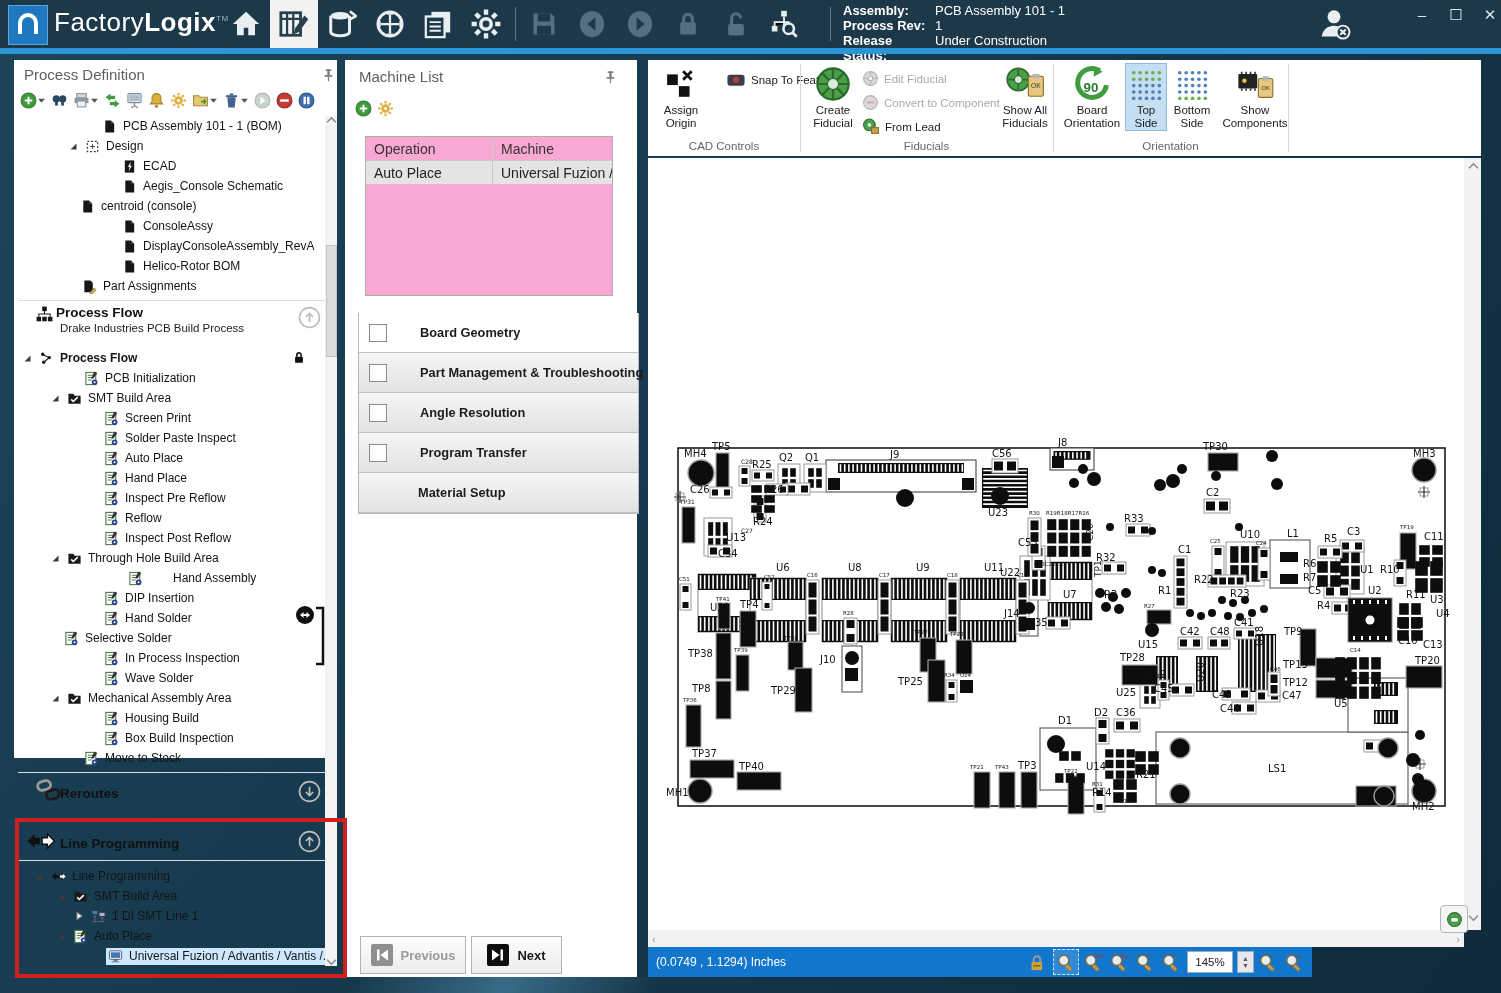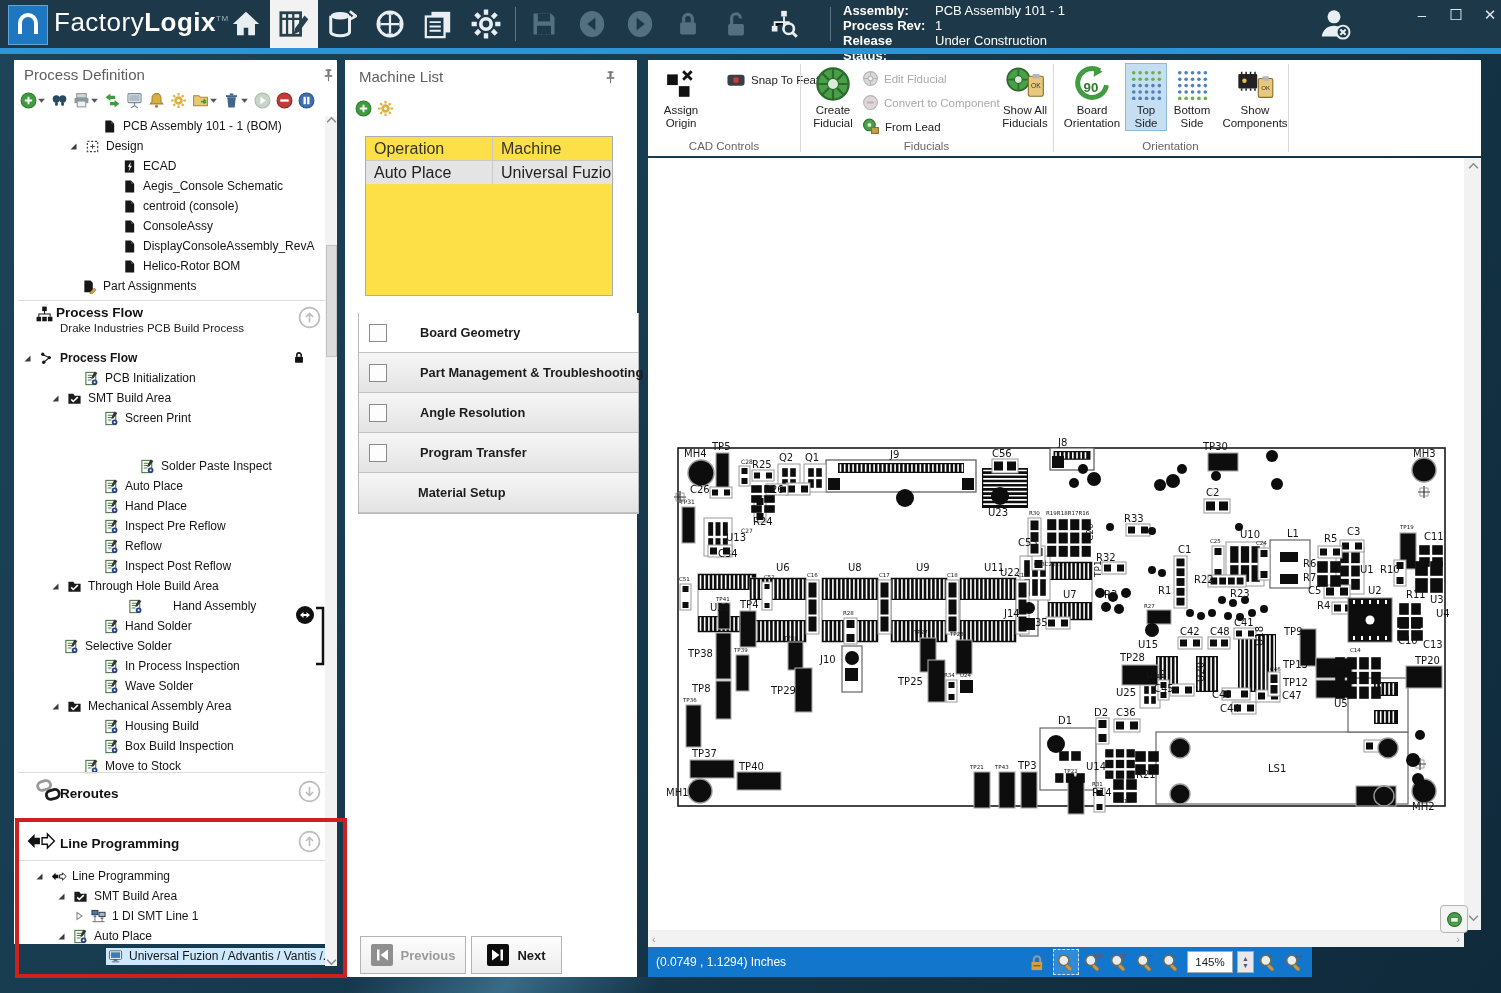--- a/index.html
+++ b/index.html
@@ -28,21 +28,21 @@
   .tbar{display:flex;align-items:center;gap:5px}
   .tbar .ti{display:flex;align-items:center}
   .tree-row{height:20px;display:flex;align-items:center;font-size:12px;color:#141414;white-space:nowrap;position:relative}
   .tree-row .gap{display:inline-block;width:14px;flex:none}
   .tree-row .tico{display:inline-flex;width:16px;margin-right:5px;flex:none}
   .tree-row.bold{font-weight:bold}
   .tree-row .hl{display:flex;align-items:center;background:#cde9ff;padding:1px 4px 1px 2px;flex:1;margin-right:24px}
   .secline{position:absolute;left:4px;right:10px;height:1px;background:#dcdcdc}
   .sechead-title{font-size:13.5px;font-weight:bold;color:#111}
   .sechead-sub{font-size:11.5px;color:#222}
-  .mltable{position:absolute;border:1px solid #adadad;background:#fde047;font-size:16px}
+  .mltable{position:absolute;border:1px solid #adadad;background:#f9a8d4;font-size:14px}
   .mltable .hrow{display:flex;border-bottom:1px solid #c9c9c9;height:23px;align-items:center}
   .mltable .hcell{padding-left:8px;color:#333}
   .mltable .drow{display:flex;height:23px;align-items:center;background:#e4e4e4}
   .mltable .dcell{padding-left:8px;color:#222;overflow:hidden;white-space:nowrap}
   .c1{width:118px;flex:none;border-right:1px solid #c9c9c9;height:100%;display:flex;align-items:center}
   .c2{flex:1;height:100%;display:flex;align-items:center}
   .tabstack{position:absolute;left:358px;top:313px;width:279px;border:1px solid #b9b9b9;border-top:none}
   .tab{height:39px;display:flex;align-items:center;border-bottom:1px solid #c3c3c3;background:linear-gradient(#f6f6f6,#e3e3e3)}
   .tab.active{background:#fff}
   .tab .cb{width:16px;height:16px;border:1px solid #8a8a8a;background:#fdfdfd;margin-left:10px;flex:none}
@@ -193,21 +193,21 @@
         </svg>
     </div>
     <div class="winbtns">
       <span>–</span>
       <span>☐</span>
       <span>✕</span>
     </div>
   </div>
   <div class="accent"></div>
 
-  <div class="panel" style="left:14px;top:60px;width:323px;height:884px">
+  <div class="panel" style="left:14px;top:60px;width:323px;height:698px">
     <div class="paneltitle abs" style="left:10px;top:6px">Process Definition</div>
     <span class="abs" style="left:307px;top:8px">
         <svg width="15" height="15" viewBox="0 0 16 16">
           <rect x="5" y="1.5" width="6" height="1.6" fill="#777"></rect>
           <rect x="6.8" y="1.5" width="2.4" height="6.5" fill="#777"></rect>
           <rect x="4" y="7.6" width="8" height="1.8" fill="#777"></rect>
           <rect x="7.4" y="9.4" width="1.2" height="4.6" fill="#777"></rect>
         </svg>
       </span>
     <div class="tbar abs" style="left:6px;top:32px" id="pd-toolbar">
@@ -342,21 +342,21 @@
         <div class="tree-row" style="padding-left: 94px;">
           <span class="gap"></span>
           <span class="tico">
             <svg width="15" height="15" viewBox="0 0 16 16">
               <path d="M3.5 1.5h6L13 5v9.5H3.5z" fill="#161616"></path>
               <path d="M9.5 1.5L13 5H9.5z" fill="#4a4a4a"></path>
             </svg>
           </span>
           <span>Aegis_Console Schematic</span>
         </div>
-        <div class="tree-row" style="padding-left: 94px;">
+        <div class="tree-row" style="padding-left: 52px;">
           <span class="gap"></span>
           <span class="tico">
             <svg width="15" height="15" viewBox="0 0 16 16">
               <path d="M3.5 1.5h6L13 5v9.5H3.5z" fill="#161616"></path>
               <path d="M9.5 1.5L13 5H9.5z" fill="#4a4a4a"></path>
             </svg>
           </span>
           <span>centroid (console)</span>
         </div>
         <div class="tree-row" style="padding-left: 94px;">
@@ -476,21 +476,21 @@
             <svg width="15" height="15" viewBox="0 0 16 16">
               <rect x="2" y="1.5" width="10.5" height="13" fill="#fff" stroke="#4f7d4a" stroke-width="1.2"></rect>
               <path d="M4 4.5h6.5M4 7h6.5M4 9.5h4" stroke="#4f7d4a" stroke-width="1.1"></path>
               <path d="M11 .8l3.2 1.4-4 5.6-2.4.8.6-2.4z" fill="#333"></path>
               <circle cx="11.3" cy="12" r="3" fill="#26408c"></circle>
               <circle cx="11.3" cy="12" r="1.1" fill="#fff"></circle>
             </svg>
           </span>
           <span>Screen Print</span>
         </div>
-        <div class="tree-row" style="padding-left: 112px; margin-top: 28px;">
+        <div class="tree-row" style="padding-left: 76px;">
           <span class="gap"></span>
           <span class="tico">
             <svg width="15" height="15" viewBox="0 0 16 16">
               <rect x="2" y="1.5" width="10.5" height="13" fill="#fff" stroke="#4f7d4a" stroke-width="1.2"></rect>
               <path d="M4 4.5h6.5M4 7h6.5M4 9.5h4" stroke="#4f7d4a" stroke-width="1.1"></path>
               <path d="M11 .8l3.2 1.4-4 5.6-2.4.8.6-2.4z" fill="#333"></path>
               <circle cx="11.3" cy="12" r="3" fill="#26408c"></circle>
               <circle cx="11.3" cy="12" r="1.1" fill="#fff"></circle>
             </svg>
           </span>
@@ -580,20 +580,33 @@
           <span class="tico">
             <svg width="15" height="15" viewBox="0 0 16 16">
               <rect x="2" y="1.5" width="10.5" height="13" fill="#fff" stroke="#4f7d4a" stroke-width="1.2"></rect>
               <path d="M4 4.5h6.5M4 7h6.5M4 9.5h4" stroke="#4f7d4a" stroke-width="1.1"></path>
               <path d="M11 .8l3.2 1.4-4 5.6-2.4.8.6-2.4z" fill="#333"></path>
               <circle cx="11.3" cy="12" r="3" fill="#26408c"></circle>
               <circle cx="11.3" cy="12" r="1.1" fill="#fff"></circle>
             </svg>
           </span>
           <span>Hand Assembly</span>
+        </div>
+        <div class="tree-row" style="padding-left: 76px;">
+          <span class="gap"></span>
+          <span class="tico">
+            <svg width="15" height="15" viewBox="0 0 16 16">
+              <rect x="2" y="1.5" width="10.5" height="13" fill="#fff" stroke="#4f7d4a" stroke-width="1.2"></rect>
+              <path d="M4 4.5h6.5M4 7h6.5M4 9.5h4" stroke="#4f7d4a" stroke-width="1.1"></path>
+              <path d="M11 .8l3.2 1.4-4 5.6-2.4.8.6-2.4z" fill="#333"></path>
+              <circle cx="11.3" cy="12" r="3" fill="#26408c"></circle>
+              <circle cx="11.3" cy="12" r="1.1" fill="#fff"></circle>
+            </svg>
+          </span>
+          <span>DIP Insertion</span>
         </div>
         <div class="tree-row" style="padding-left: 76px;">
           <span class="gap"></span>
           <span class="tico">
             <svg width="15" height="15" viewBox="0 0 16 16">
               <rect x="2" y="1.5" width="10.5" height="13" fill="#fff" stroke="#4f7d4a" stroke-width="1.2"></rect>
               <path d="M4 4.5h6.5M4 7h6.5M4 9.5h4" stroke="#4f7d4a" stroke-width="1.1"></path>
               <path d="M11 .8l3.2 1.4-4 5.6-2.4.8.6-2.4z" fill="#333"></path>
               <circle cx="11.3" cy="12" r="3" fill="#26408c"></circle>
               <circle cx="11.3" cy="12" r="1.1" fill="#fff"></circle>

